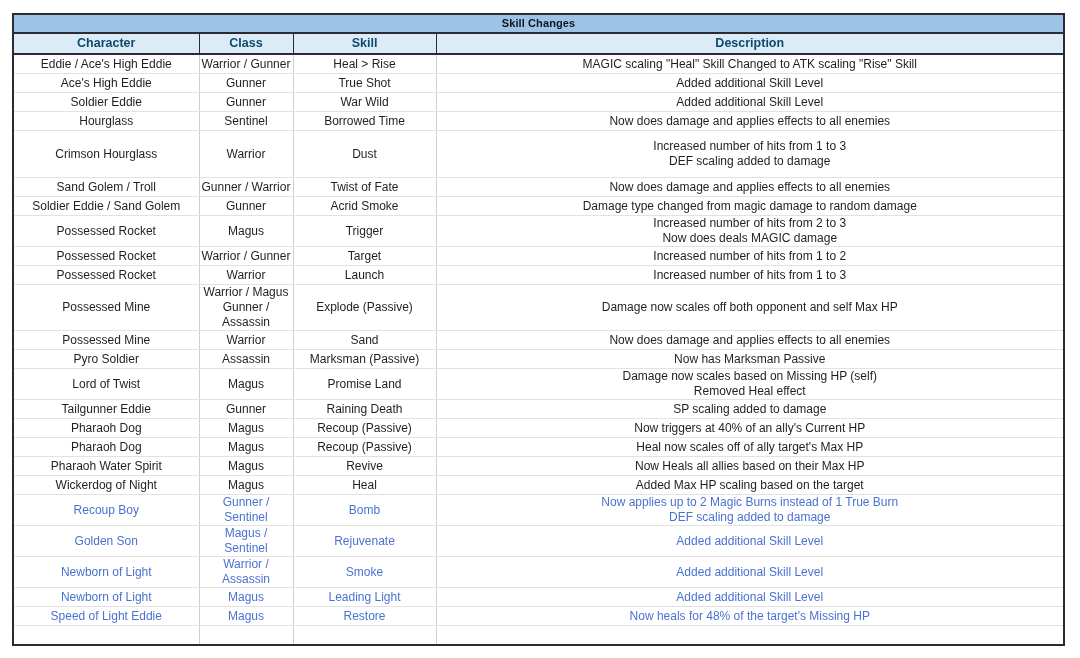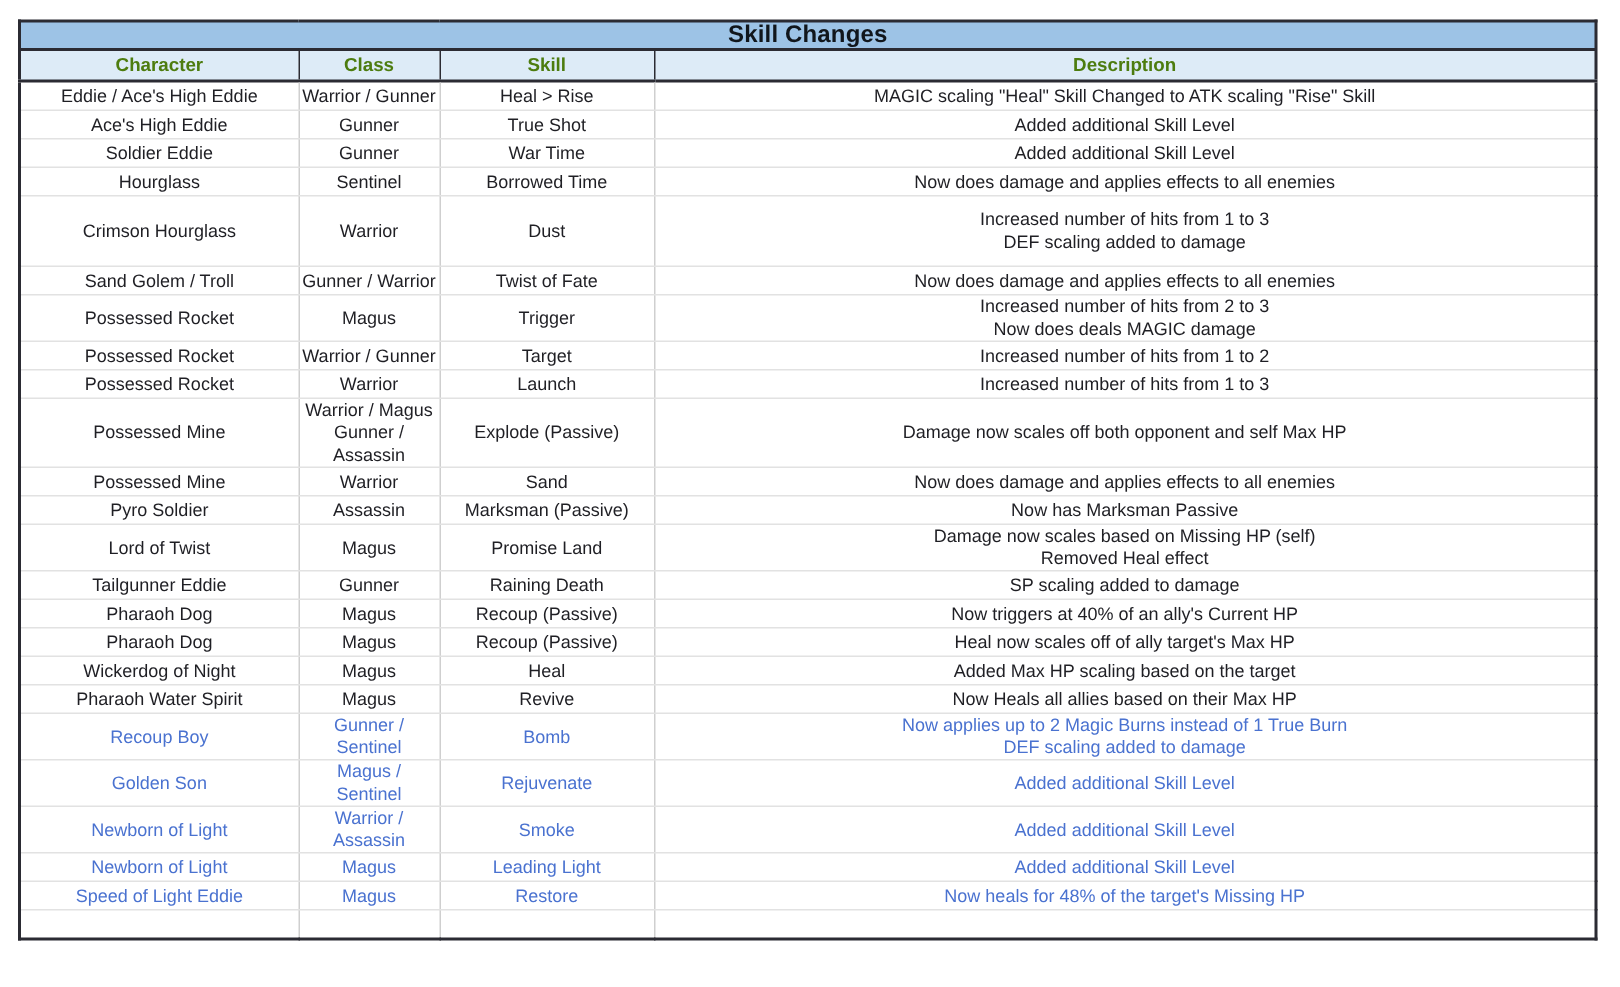--- a/index.html
+++ b/index.html
@@ -31,33 +31,33 @@
   }
 
   table.skill-table col.c-character { width: 186px; }
   table.skill-table col.c-class     { width: 94px; }
   table.skill-table col.c-skill     { width: 143px; }
   table.skill-table col.c-desc      { width: 628px; }
 
   tr.title-row th {
     background: #9dc3e6;
     color: #11161c;
-    font-size: 16px;
+    font-size: 11px;
     font-weight: bold;
     text-align: center;
     height: 17px;
     line-height: 17px;
     padding: 0;
     border-bottom: 2px solid #2b2b33;
     letter-spacing: 0.1px;
   }
 
   tr.head-row th {
     background: #ddebf7;
-    color: #4d7c0f;
+    color: #0c4a6e;
     font-size: 12.5px;
     font-weight: bold;
     text-align: center;
     height: 19px;
     line-height: 19px;
     padding: 0;
     border-right: 1px solid #2b2b33;
     border-bottom: 2px solid #2b2b33;
   }
   tr.head-row th:last-child { border-right: none; }
@@ -145,21 +145,21 @@
           </td>
         </tr>
         <tr>
           <td class="col-character">
             <span class="desc-line">Soldier Eddie</span>
           </td>
           <td class="col-class">
             <span class="desc-line">Gunner</span>
           </td>
           <td class="col-skill">
-            <span class="desc-line">War Time</span>
+            <span class="desc-line">War Wild</span>
           </td>
           <td class="col-desc">
             <span class="desc-line">Added additional Skill Level</span>
           </td>
         </tr>
         <tr>
           <td class="col-character">
             <span class="desc-line">Hourglass</span>
           </td>
           <td class="col-class">
@@ -194,20 +194,34 @@
           <td class="col-class">
             <span class="desc-line">Gunner / Warrior</span>
           </td>
           <td class="col-skill">
             <span class="desc-line">Twist of Fate</span>
           </td>
           <td class="col-desc">
             <span class="desc-line">Now does damage and applies effects to all enemies</span>
           </td>
         </tr>
+        <tr>
+          <td class="col-character">
+            <span class="desc-line">Soldier Eddie / Sand Golem</span>
+          </td>
+          <td class="col-class">
+            <span class="desc-line">Gunner</span>
+          </td>
+          <td class="col-skill">
+            <span class="desc-line">Acrid Smoke</span>
+          </td>
+          <td class="col-desc">
+            <span class="desc-line">Damage type changed from magic damage to random damage</span>
+          </td>
+        </tr>
         <tr class="tall2">
           <td class="col-character">
             <span class="desc-line">Possessed Rocket</span>
           </td>
           <td class="col-class">
             <span class="desc-line">Magus</span>
           </td>
           <td class="col-skill">
             <span class="desc-line">Trigger</span>
           </td>
@@ -339,44 +353,44 @@
           </td>
           <td class="col-skill">
             <span class="desc-line">Recoup (Passive)</span>
           </td>
           <td class="col-desc">
             <span class="desc-line">Heal now scales off of ally target's Max HP</span>
           </td>
         </tr>
         <tr>
           <td class="col-character">
+            <span class="desc-line">Pharaoh Water Spirit</span>
+          </td>
+          <td class="col-class">
+            <span class="desc-line">Magus</span>
+          </td>
+          <td class="col-skill">
+            <span class="desc-line">Revive</span>
+          </td>
+          <td class="col-desc">
+            <span class="desc-line">Now Heals all allies based on their Max HP</span>
+          </td>
+        </tr>
+        <tr>
+          <td class="col-character">
             <span class="desc-line">Wickerdog of Night</span>
           </td>
           <td class="col-class">
             <span class="desc-line">Magus</span>
           </td>
           <td class="col-skill">
             <span class="desc-line">Heal</span>
           </td>
           <td class="col-desc">
             <span class="desc-line">Added Max HP scaling based on the target</span>
-          </td>
-        </tr>
-        <tr>
-          <td class="col-character">
-            <span class="desc-line">Pharaoh Water Spirit</span>
-          </td>
-          <td class="col-class">
-            <span class="desc-line">Magus</span>
-          </td>
-          <td class="col-skill">
-            <span class="desc-line">Revive</span>
-          </td>
-          <td class="col-desc">
-            <span class="desc-line">Now Heals all allies based on their Max HP</span>
           </td>
         </tr>
         <tr class="blue tall2">
           <td class="col-character">
             <span class="desc-line">Recoup Boy</span>
           </td>
           <td class="col-class">
             <span class="desc-line">Gunner / Sentinel</span>
           </td>
           <td class="col-skill">

